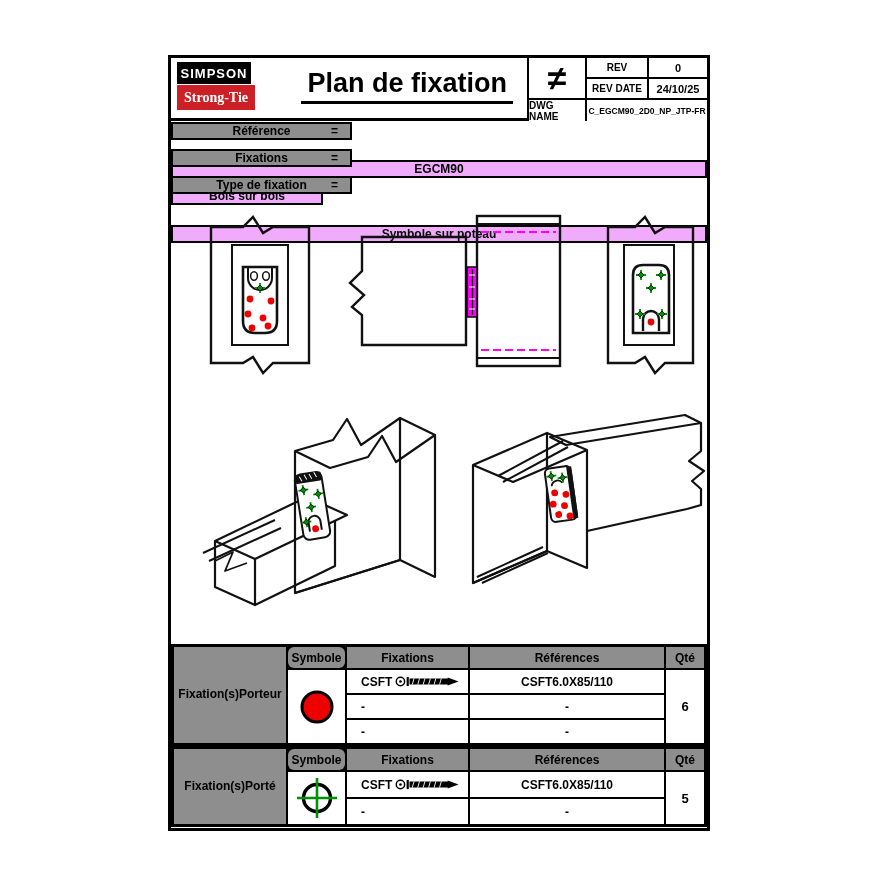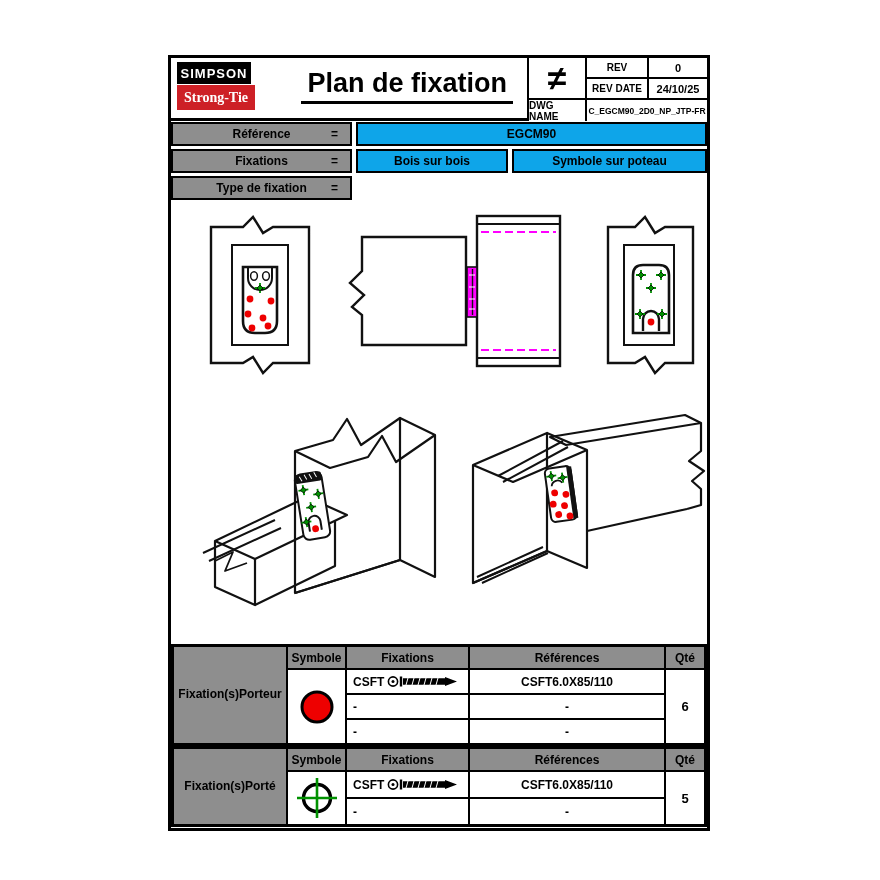--- a/index.html
+++ b/index.html
@@ -23,48 +23,48 @@
   .titleblock{position:absolute;right:0;top:0;width:180px;height:60px;
               background:#000;border-left:2px solid #000;display:grid;
               grid-template-columns:56px 60px 1fr;grid-template-rows:19px 19px 1fr;
               gap:2px;box-sizing:border-box;}
   .tb-cell{background:#fff;display:flex;align-items:center;justify-content:center;
            font-weight:bold;font-size:10px;}
   .tb-neq{grid-column:1;grid-row:1/3;font-size:34px;line-height:1;}
   .tb-dwg{grid-column:2/4;font-size:8.5px;}
   .tb-val{font-size:11px;}
   
-  .refrow{position:absolute;left:0;width:536px;height:24px;display:flex;gap:4px;}
+  .refrow{position:absolute;left:0;width:536px;height:24px;display:flex;gap:20px;flex-direction:column;}
   .refcell{border:2.5px solid #000;box-sizing:border-box;display:flex;
            align-items:center;justify-content:center;font-weight:bold;
-           font-size:12px;background:#0ea5e9;}
+           font-size:12px;background:#f0abfc;}
   .reflabel{width:181px;flex:none;background:#8e8e8e;position:relative;}
   .refeq{position:absolute;right:12px;top:50%;transform:translateY(-50%);}
   .refval{flex:1;}
   .refval-a{flex:none;width:152px;}
   
   .view{position:absolute;}
   svg{display:block;}
   
   .fixtable{position:absolute;left:0;width:536px;background:#000;
             border:3px solid #000;box-sizing:border-box;display:grid;gap:2px;
             grid-template-columns:112px 57px 121px 194px 1fr;}
   .ft-porteur{top:586px;grid-template-rows:21px 23px 23px 23px;}
   .ft-porte{top:688px;grid-template-rows:21px 25px 25px;}
   .cell{background:#fff;display:flex;align-items:center;justify-content:center;
         font-weight:bold;font-size:12px;}
   .gray{background:#8e8e8e;}
   .group{grid-column:1;grid-row:1/-1;line-height:1.3;}
-  .symhead{grid-column:2;grid-row:1;}
+  .symhead{grid-column:2;grid-row:1;border-radius:6px;}
   .fixhead{grid-column:3;grid-row:1;}
   .refhead{grid-column:4;grid-row:1;}
   .qtyhead{grid-column:5;grid-row:1;}
   .symbody{grid-column:2;grid-row:2/-1;}
   .qtybody{grid-column:5;grid-row:2/-1;font-size:13px;}
-  .fixcell{justify-content:flex-start;padding-left:6px;gap:3px;box-sizing:border-box;}
+  .fixcell{justify-content:flex-start;padding-left:14px;gap:3px;box-sizing:border-box;}
 </style>
 </head>
 <body>
 
 <svg width="0" height="0" style="position:absolute">
   <defs>
     <g id="gmark">
       <path d="M0,-5 V5 M-5,0 H5" stroke="#009100" stroke-width="1.8" fill="none"></path>
       <rect x="-2.1" y="-2.1" width="4.2" height="4.2" transform="rotate(45)" fill="#009100" stroke="#000" stroke-width="0.7"></rect>
     </g>

